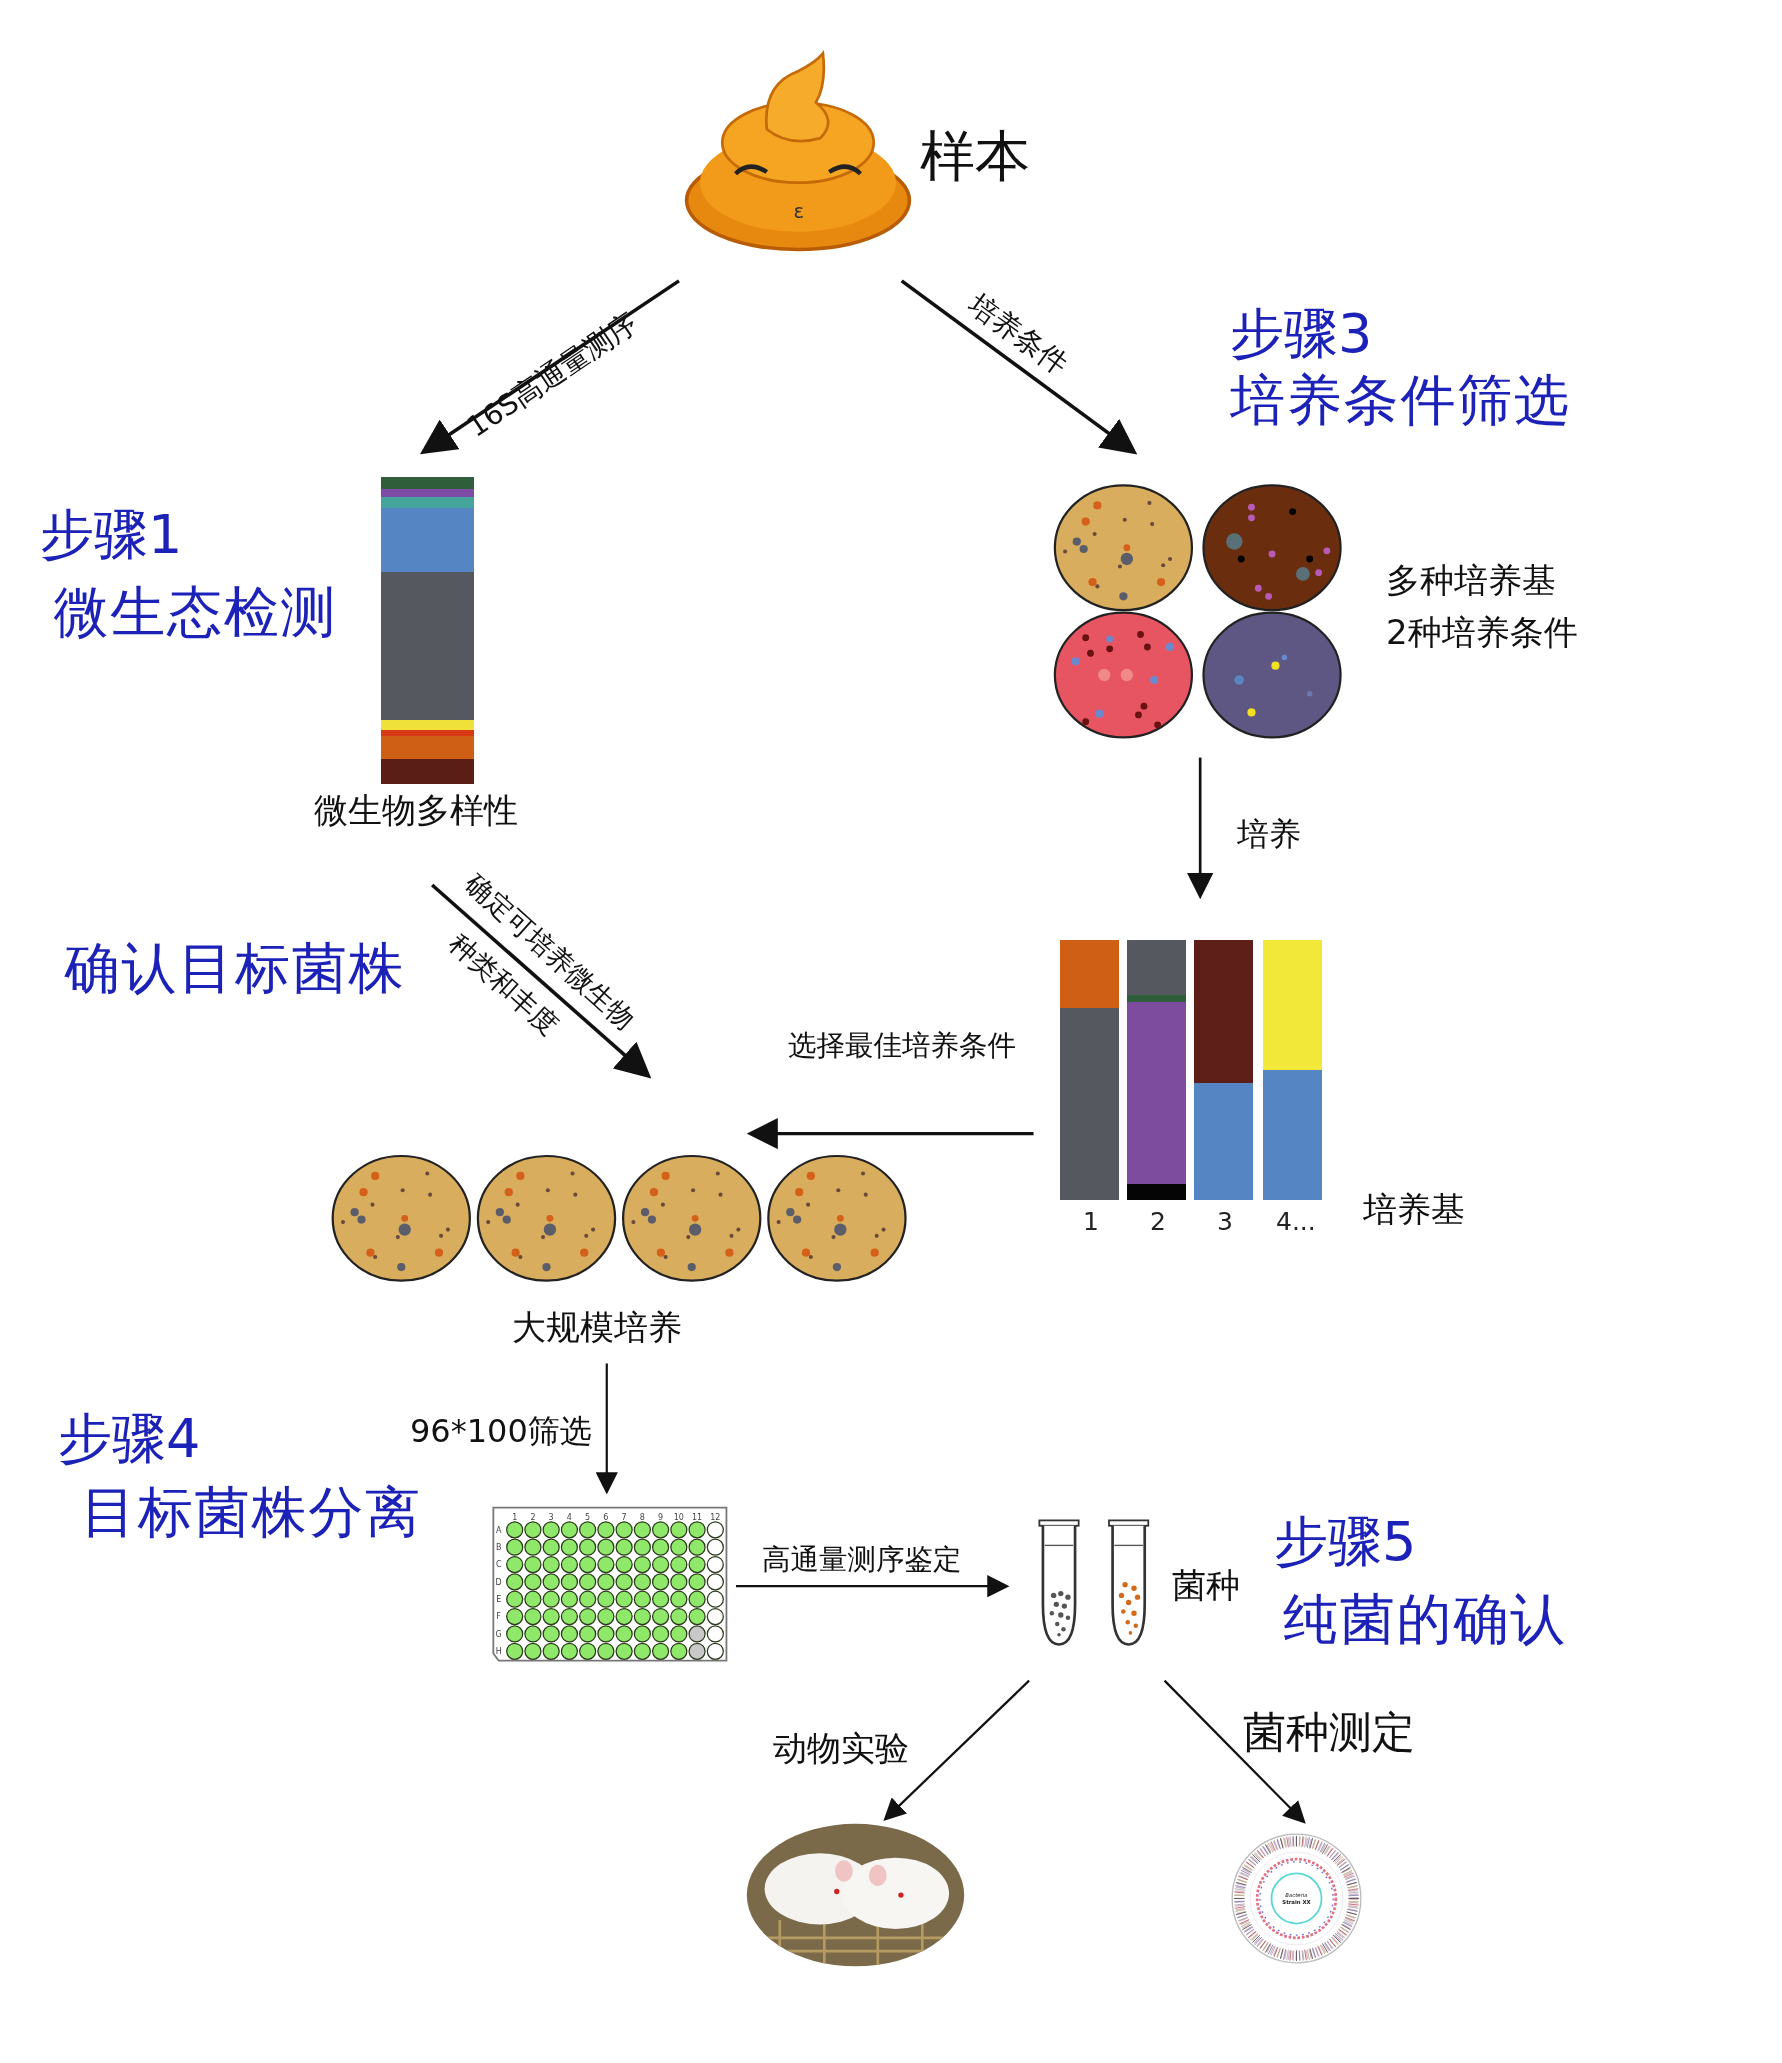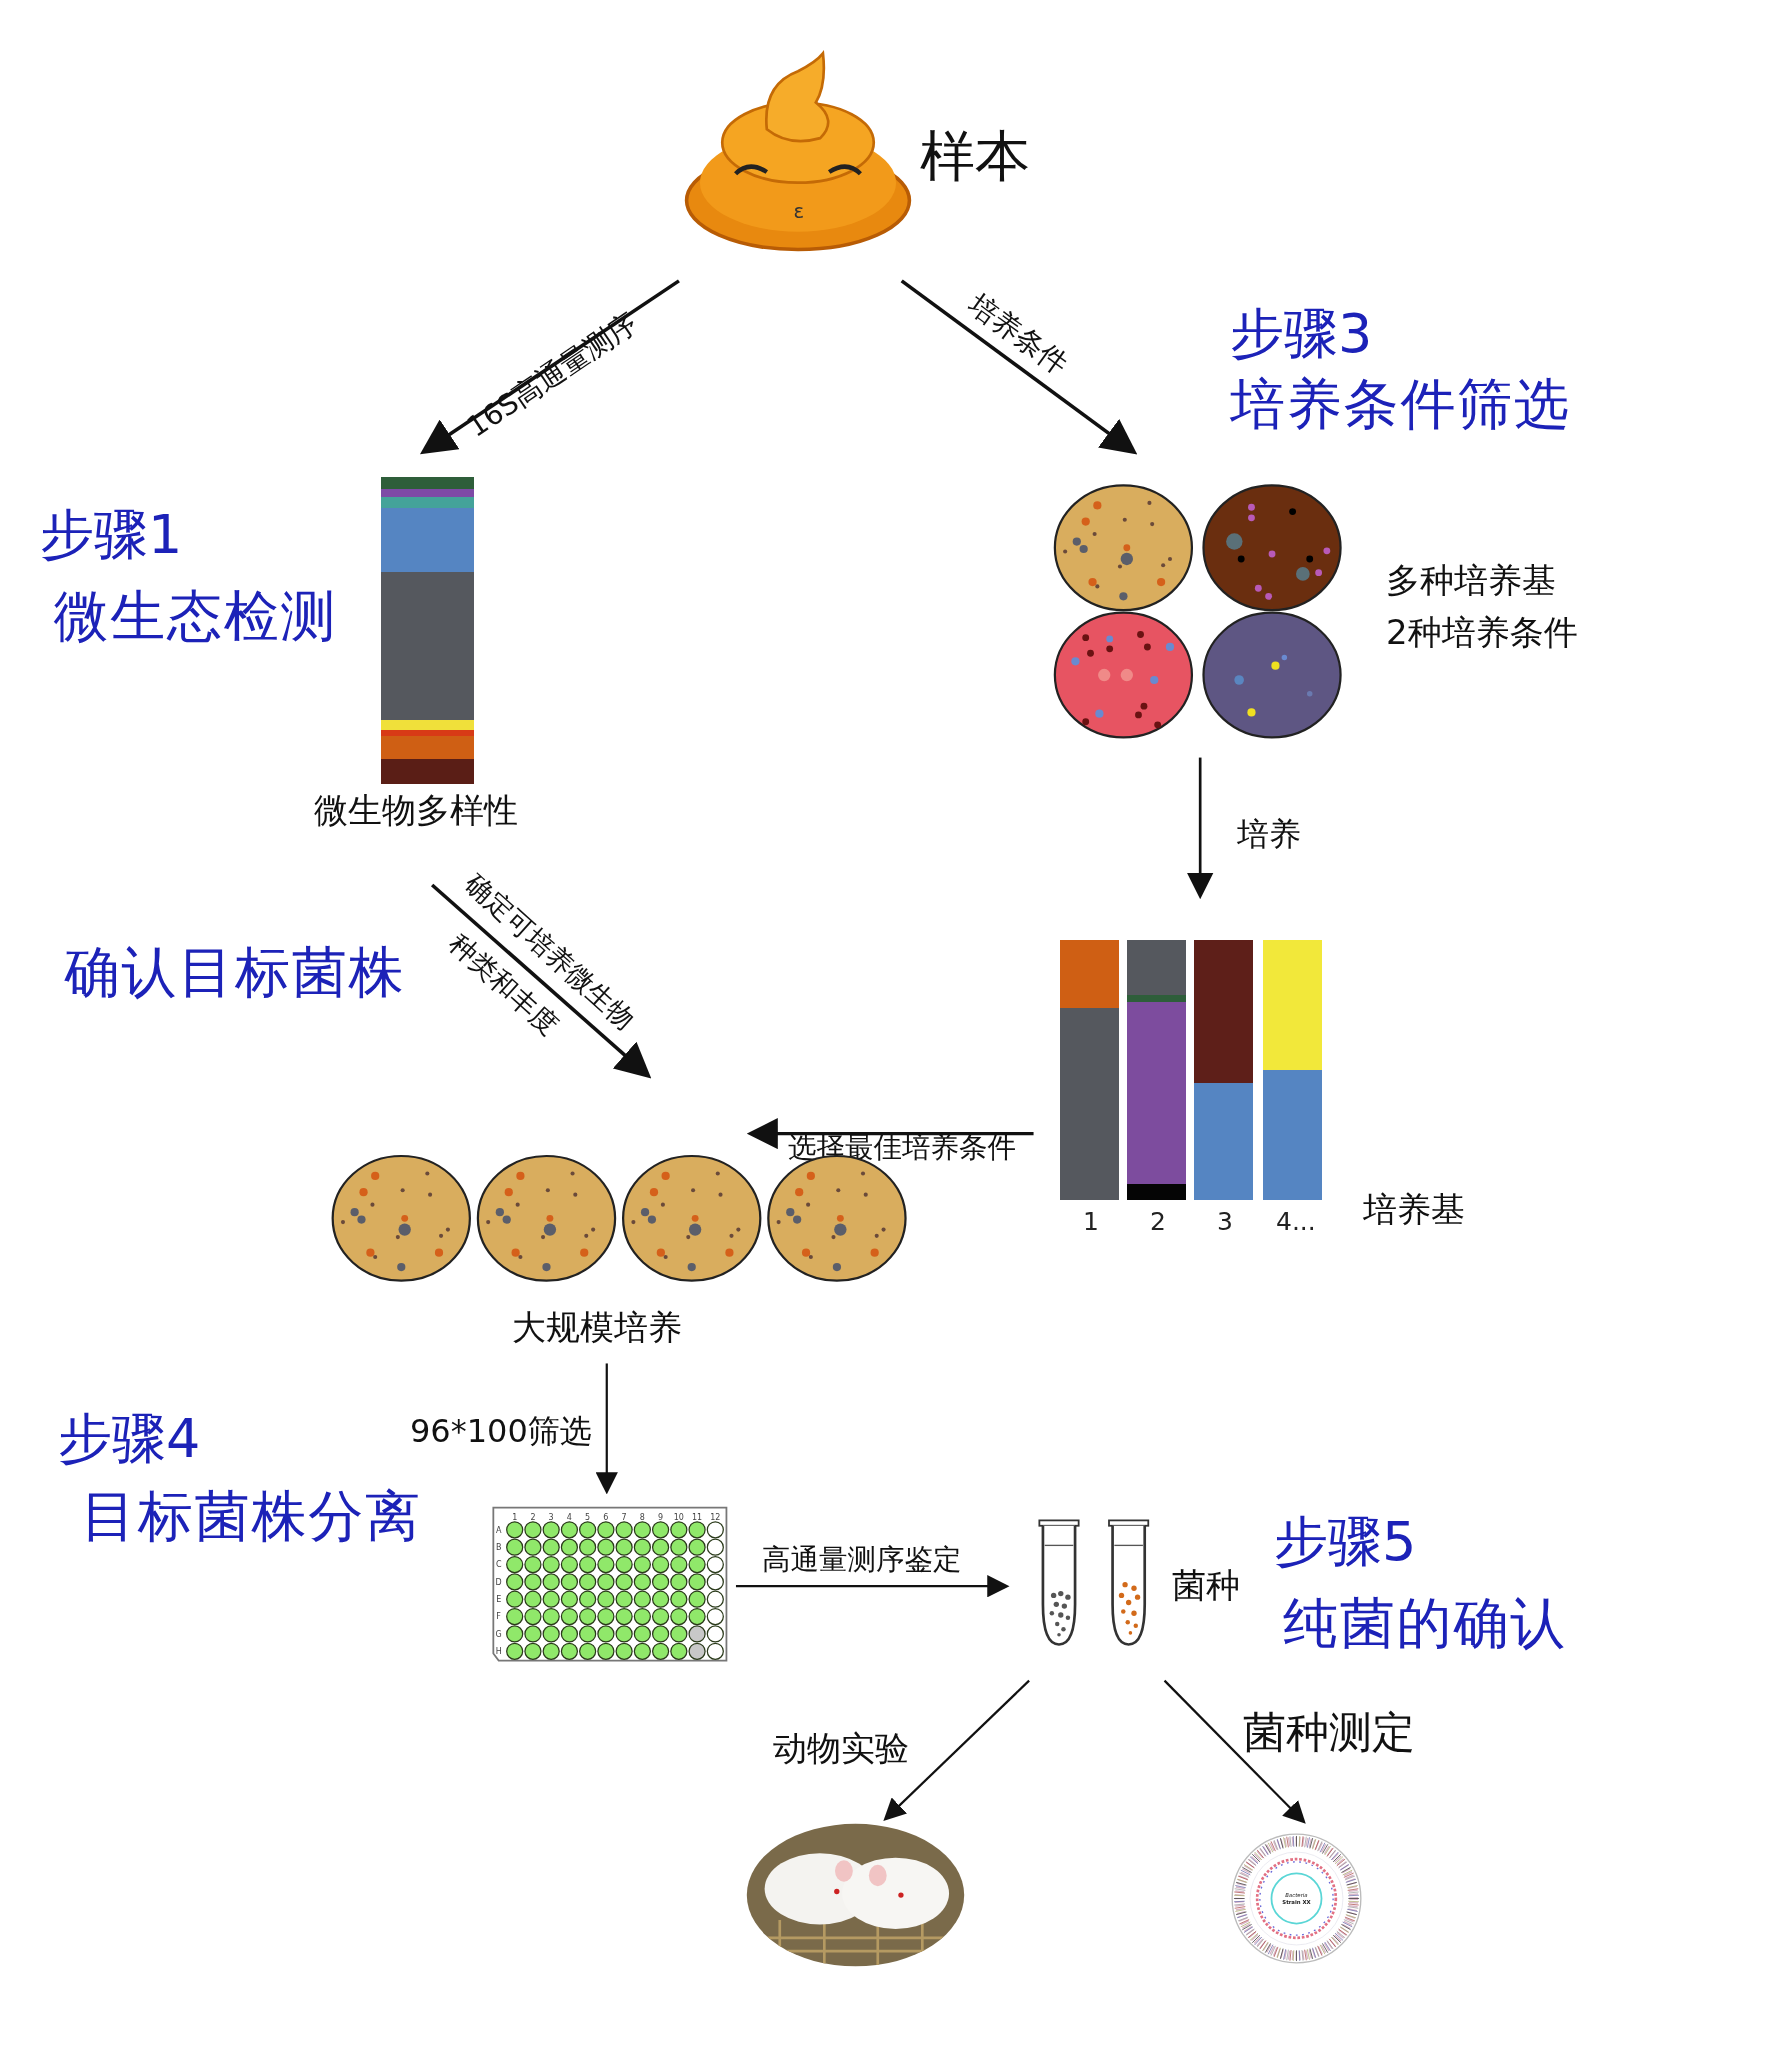--- a/index.html
+++ b/index.html
@@ -1,20 +1,20 @@
 <!DOCTYPE html>
 <html style="font-size:14.3px"><head>
 <meta charset="utf-8">
 <style>
   html, body { margin:0; padding:0; background:#ffffff; }
   body { width:1782px; height:2064px; position:relative; overflow:hidden;
          font-family:"DejaVu Sans","Liberation Sans",sans-serif; color:#111; }
   .abs { position:absolute; }
   .step-label { color:#1c22b8; font-size:54px; line-height:1; white-space:nowrap; }
-  .step-title { color:#1c22b8; font-size:55px; line-height:1; white-space:nowrap; letter-spacing:1.8px; }
+  .step-title { color:#1c22b8; font-size:55px; line-height:1; white-space:nowrap; letter-spacing:1.8px;font-family:Liberation Mono, monospace; }
   .lbl { font-size:34px; line-height:1; white-space:nowrap; color:#111; }
   .lbl-sm { font-size:28.5px; line-height:1; white-space:nowrap; color:#111; }
   .rot { transform-origin:0 0; }
   svg.full { position:absolute; left:0; top:0; }
   .tick { font-size:25px; color:#222; position:absolute; white-space:nowrap; }
 </style>
 </head>
 <body>
 
 <svg class="full" width="1782" height="2064" viewBox="0 0 2000 2316">
@@ -45,21 +45,21 @@
     <text x="125" y="190" font-size="22" fill="#333">ε</text>
   </svg>
 </div>
 <div class="abs" style="left:920px;top:120px;font-size:55px;">样本</div>
 
 <div class="abs rot lbl-sm" style="left:463px;top:419px;transform:rotate(-34deg);">16S高通量测序</div>
 <div class="abs rot lbl-sm" style="left:980px;top:290px;transform:rotate(36deg);">培养条件</div>
 <div class="abs rot lbl-sm" style="left:479px;top:869px;transform:rotate(42deg);font-size:27px;">确定可培养微生物</div>
 <div class="abs rot lbl-sm" style="left:463px;top:929px;transform:rotate(42deg);font-size:27px;">种类和丰度</div>
 <div class="abs lbl-sm" style="left:1237px;top:818px;font-size:32px;">培养</div>
-<div class="abs lbl-sm" style="left:788px;top:1134px;font-size:28.5px;">选择最佳培养条件</div>
+<div class="abs lbl-sm" style="left:788px;top:1032px;font-size:28.5px;">选择最佳培养条件</div>
 <div class="abs lbl-sm" style="left:410px;top:1415px;font-size:32px;">96*100筛选</div>
 <div class="abs lbl-sm" style="left:762px;top:1546px;font-size:28.5px;">高通量测序鉴定</div>
 <div class="abs lbl-sm" style="left:773px;top:1711px;font-size:34px;margin-top:20px;">动物实验</div>
 <div class="abs lbl-sm" style="left:1243px;top:1711px;font-size:43px;">菌种测定</div>
 
 <div class="abs" style="left:40px;top:508px;">
   <div class="step-label">步骤1</div>
   <div class="step-title" style="margin-top:27px;margin-left:13.4px;">微生态检测</div>
 </div>
 <div class="abs" style="left:45px;top:911px;">

